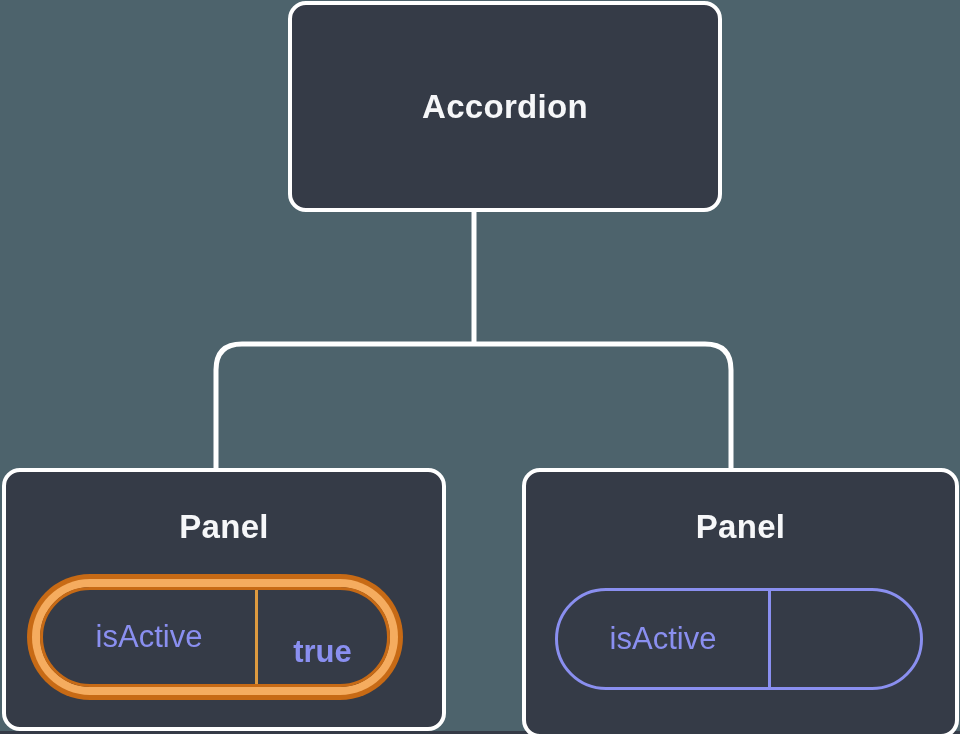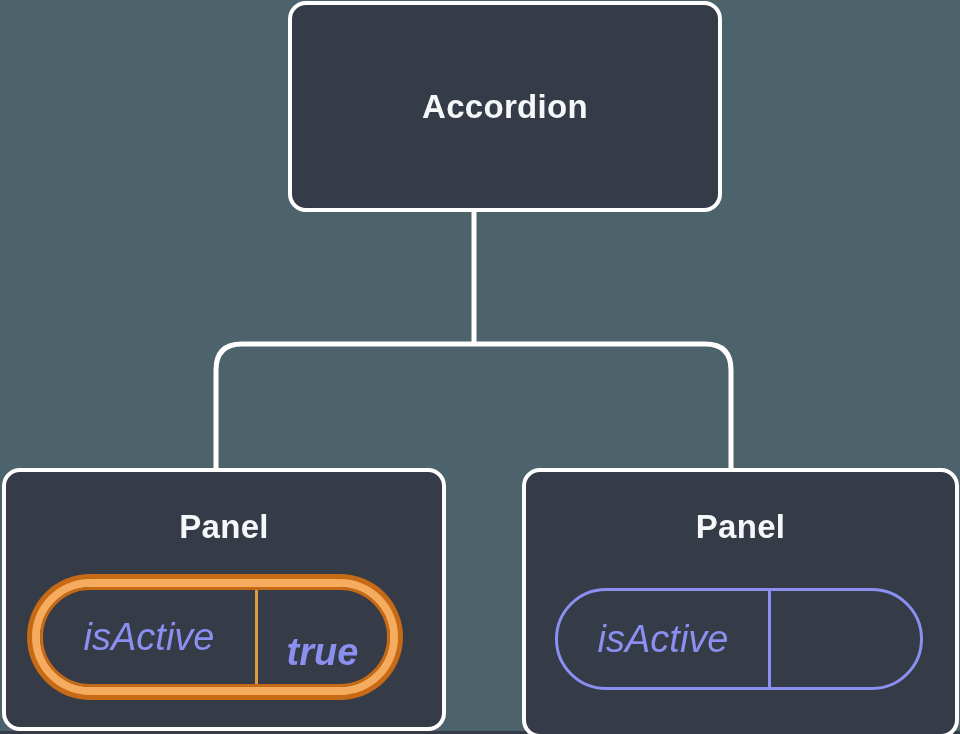--- a/index.html
+++ b/index.html
@@ -53,22 +53,21 @@
     box-shadow: 0 0 0 8px #F5AC5F, 0 0 0 13px #C76A15;
   }
   .pill-inactive {
     left: 29px; top: 116px; width: 368px; height: 102px;
     border: 3px solid #8A8FF0;
     border-radius: 60px;
   }
   .pill-cell {
     display: flex; align-items: center; justify-content: center;
     color: #8A8FF0;
-    font-size: 38px;
-    font-style: italic;
+    font-size: 31px;
   }
   .cell-name-active   { width: 212px; }
   .cell-name-inactive { width: 210px; }
   .cell-value { flex: 1; margin-top: 30px; }
   .value-bold { font-weight: 700; }
   .pill-divider-active   { width: 3px; background: #DE9A40; }
   .pill-divider-inactive { width: 3px; background: #8A8FF0; }
 </style>
 </head>
 <body>

